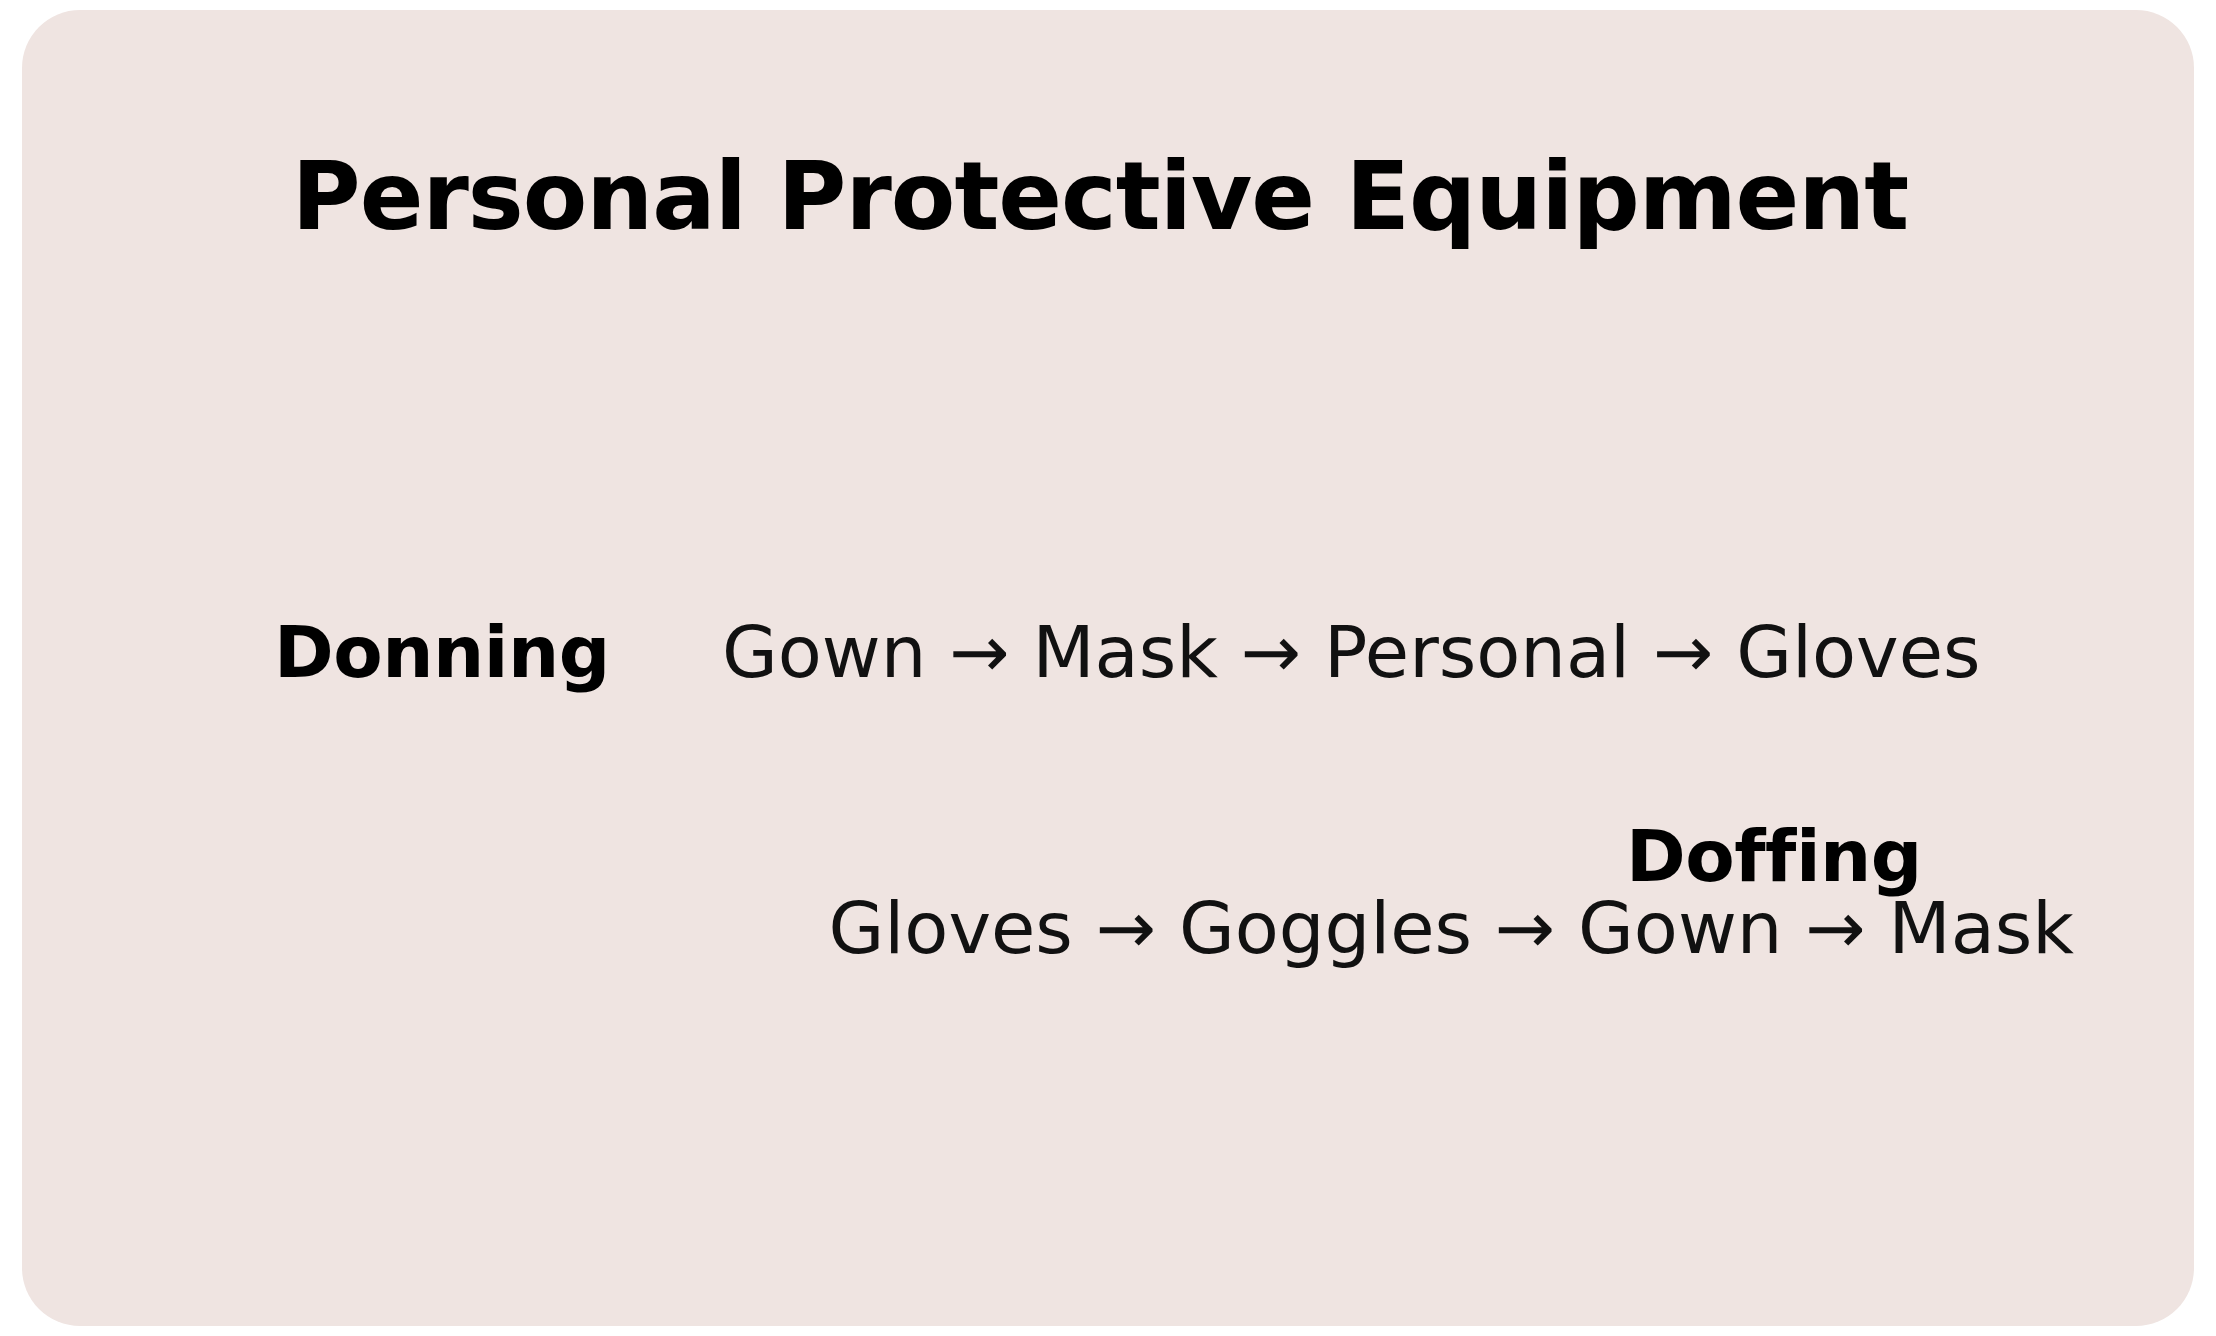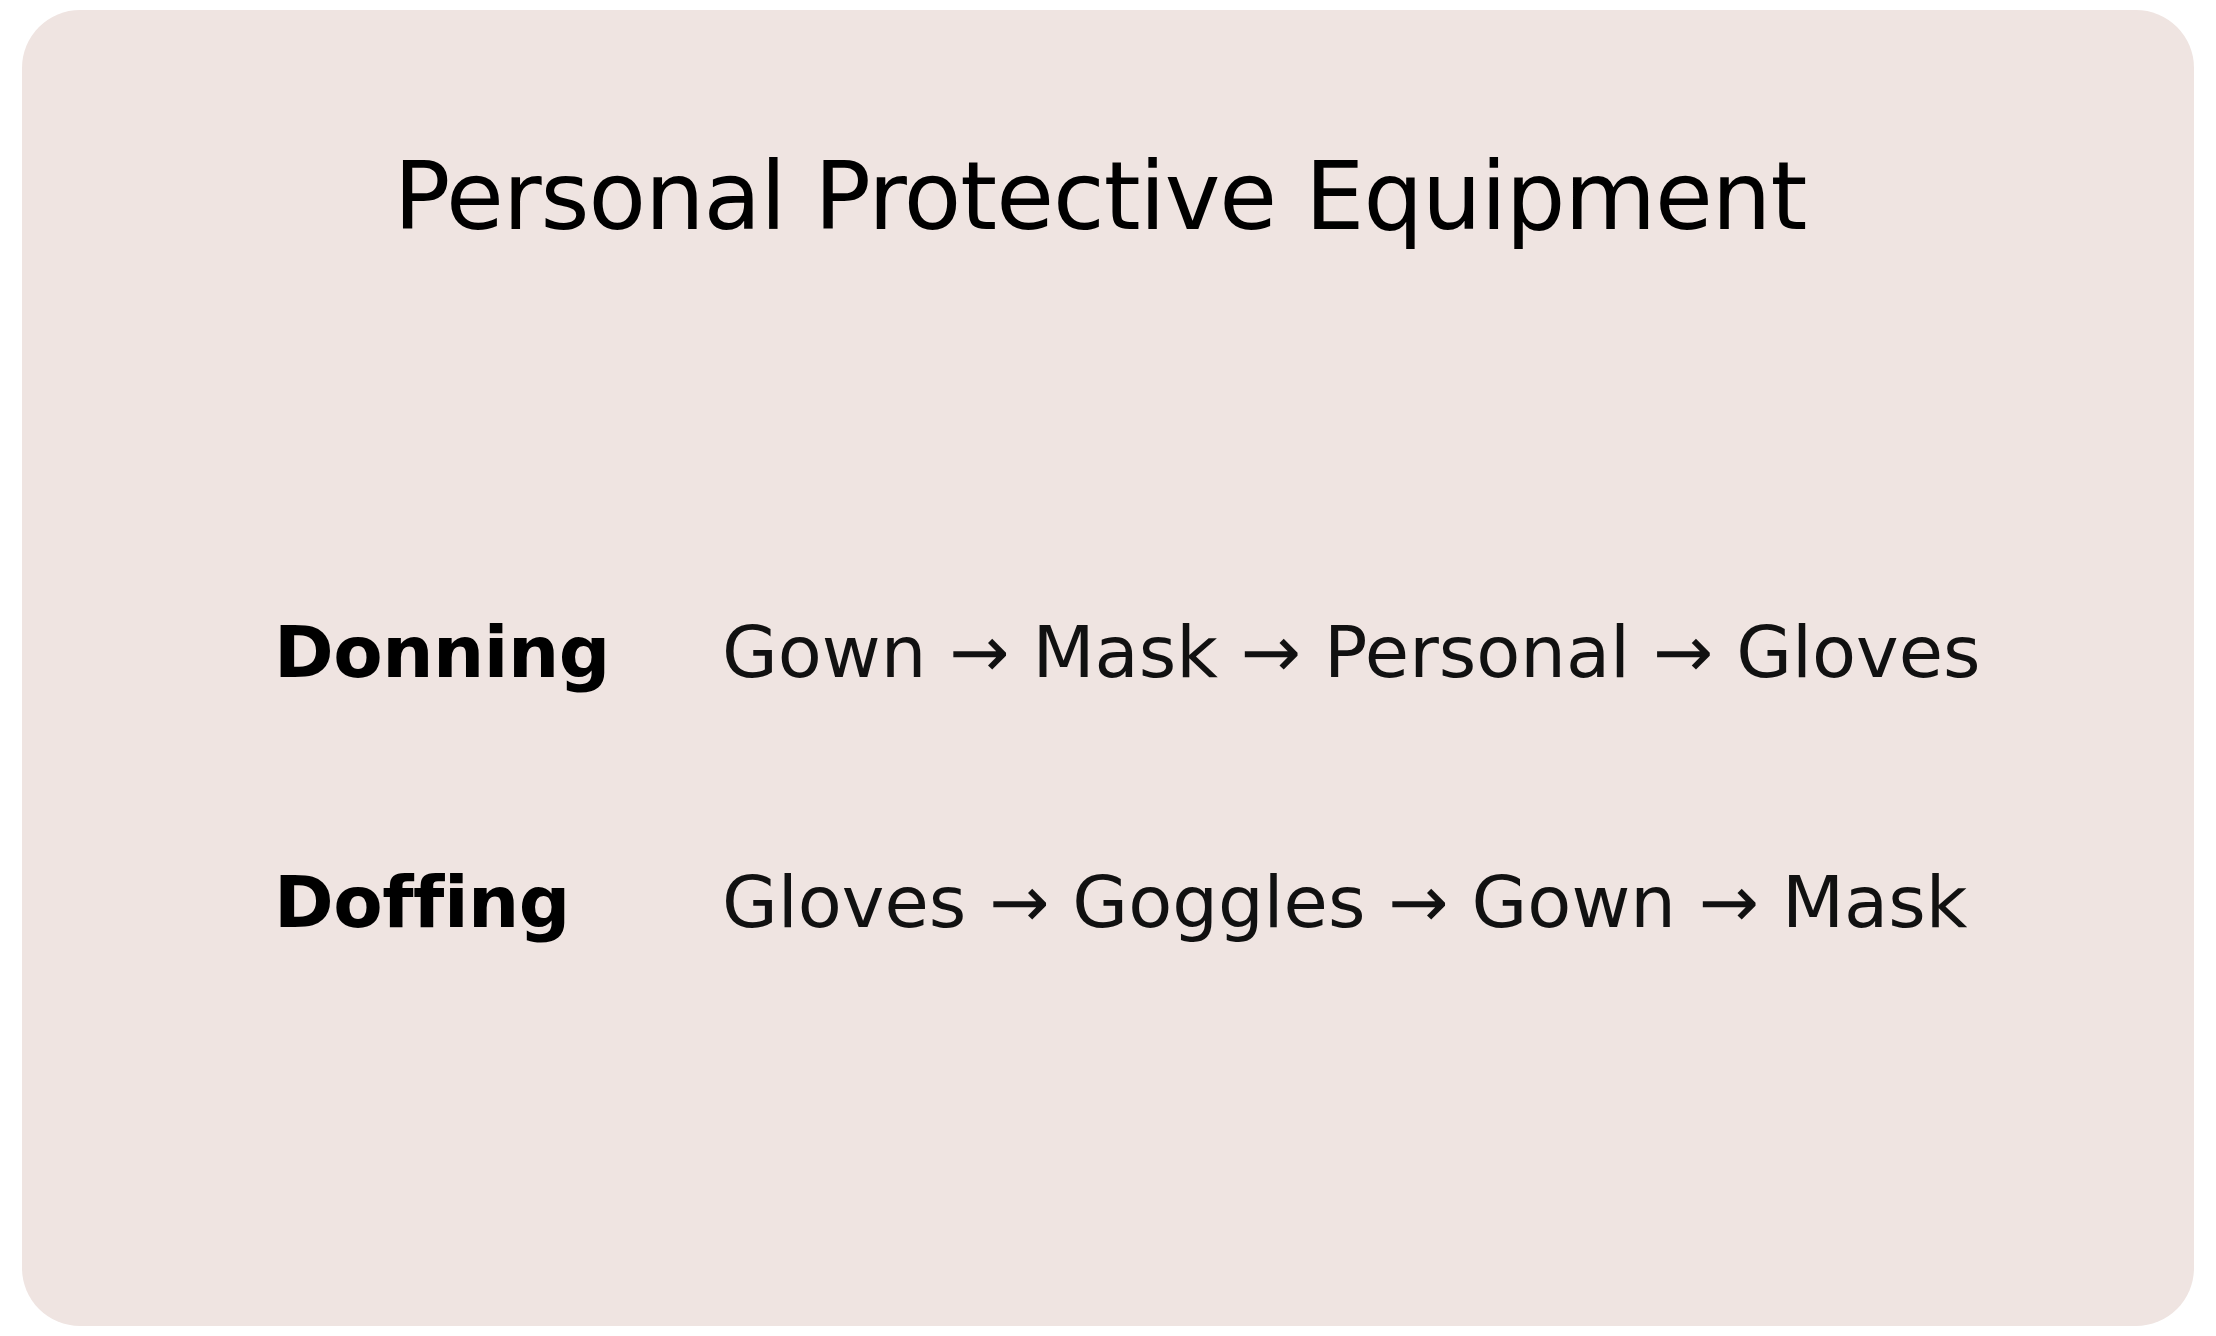--- a/index.html
+++ b/index.html
@@ -35,21 +35,21 @@
   }
 
   
   .card-title {
     position: absolute;
     left: 0;
     right: 16px;
     top: 140px;
     text-align: center;
     font-family: "DejaVu Sans", "Liberation Sans", sans-serif;
-    font-weight: 400;
+    font-weight: 700;
     font-size: 94px;
     line-height: 1.0;
     letter-spacing: -1px;
     color: #000000;
     white-space: nowrap;
   }
 
   
   .rows {
     position: absolute;
@@ -58,20 +58,21 @@
     width: 1800px;
   }
 
   .row {
     display: flex;
     align-items: flex-end;
     height: 118px;
   }
   .row + .row {
     margin-top: 132px;
+    flex-direction: column;
   }
 
   .row-label {
     flex: 0 0 auto;
     width: 448px;
     font-family: "DejaVu Sans", "Liberation Sans", sans-serif;
     font-weight: 700;
     font-size: 72px;
     line-height: 1.0;
     letter-spacing: -0.5px;

